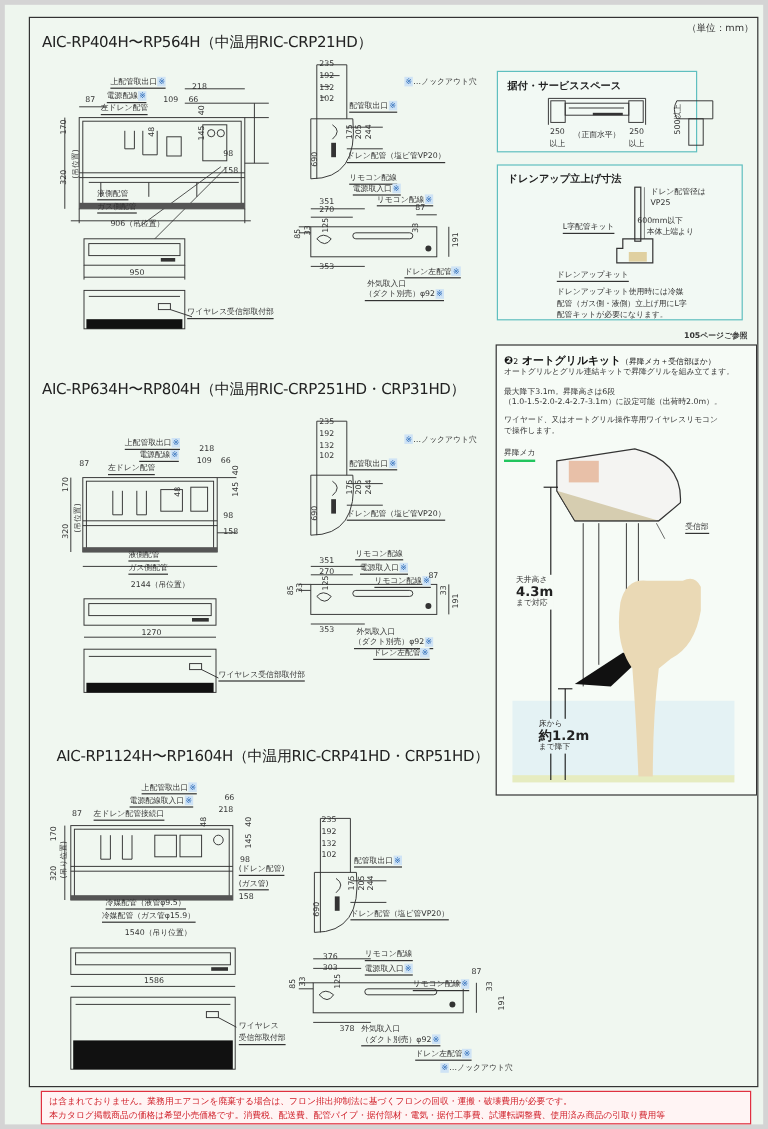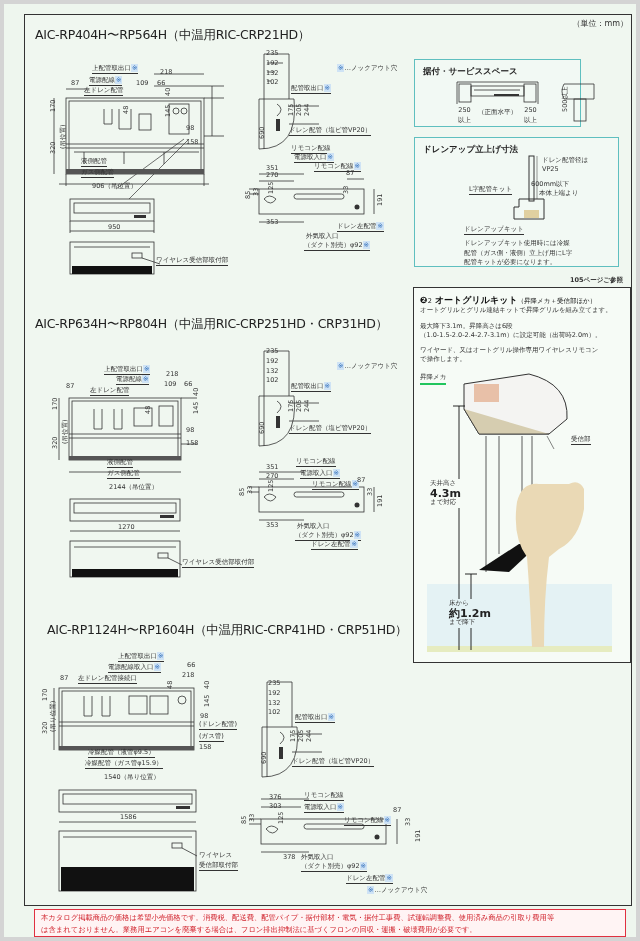--- a/index.html
+++ b/index.html
@@ -470,16 +470,16 @@
 <div class="dim" style="left:389px;top:802px">87</div>
 <div class="vdim" style="left:400px;top:822px">33</div>
 <div class="vdim" style="left:410px;top:838px">191</div>
 <div class="dim" style="left:279px;top:849px">378</div>
 <div class="lbl nb" style="left:297px;top:849px">外気取入口</div>
 <div class="lbl" style="left:297px;top:858px"><span>（ダクト別売）φ92</span><span class="star">※</span></div>
 <div class="lbl" style="left:342px;top:870px"><span>ドレン左配管</span><span class="star">※</span></div>
 <div class="note" style="left:363px;top:882px"><span class="star">※</span><span>…ノックアウト穴</span></div>
 
 <div class="footer">
+  <div>は含まれておりません。業務用エアコンを廃棄する場合は、フロン排出抑制法に基づくフロンの回収・運搬・破壊費用が必要です。</div>
   <div>本カタログ掲載商品の価格は希望小売価格です。消費税、配送費、配管パイプ・据付部材・電気・据付工事費、試運転調整費、使用済み商品の引取り費用等</div>
-  <div>は含まれておりません。業務用エアコンを廃棄する場合は、フロン排出抑制法に基づくフロンの回収・運搬・破壊費用が必要です。</div>
 </div>
 </div>
 
 </body></html>

